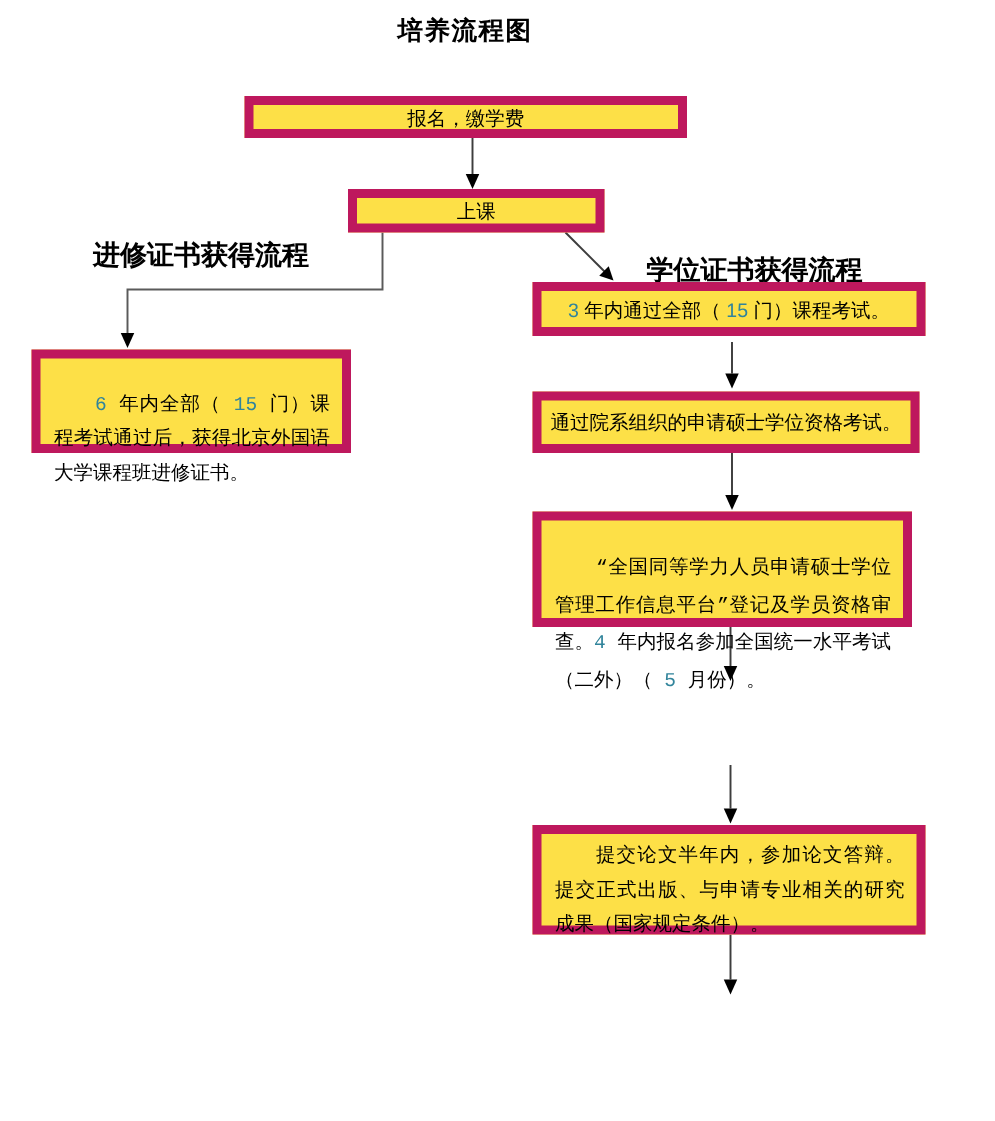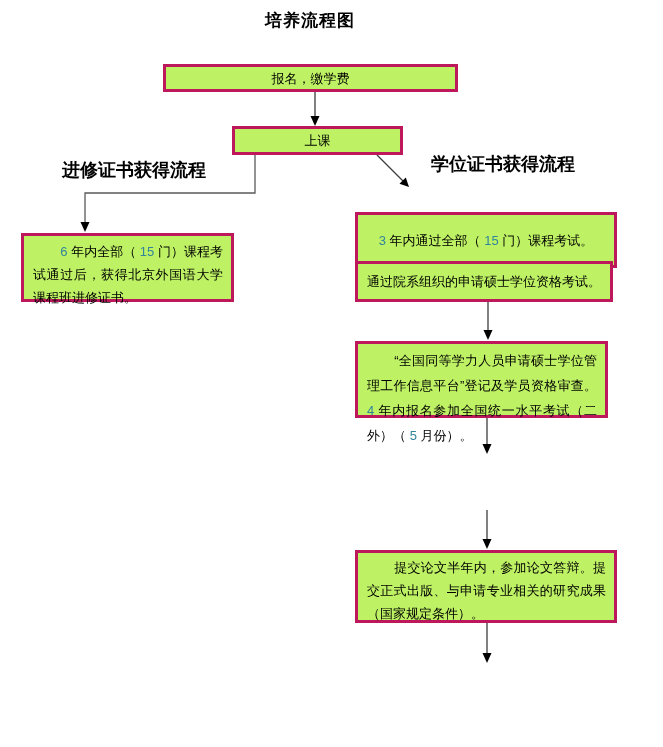--- a/index.html
+++ b/index.html
@@ -2,42 +2,42 @@
 <html style="--digit: #31849B;"><head>
 <meta charset="utf-8">
 <style>
   html,body{margin:0;padding:0;background:#fff;}
   body{font-family:"Liberation Sans","DejaVu Sans",sans-serif;color:#000;}
   .stage{position:relative;width:663px;height:747px;background:#fff;overflow:hidden;}
 
   .title{position:absolute;left:0;top:9px;width:620px;text-align:center;
          font-size:17px;font-weight:bold;letter-spacing:1px;}
 
-  .box{position:absolute;box-sizing:border-box;border:3px solid #be185d;background:#bef264;
+  .box{position:absolute;box-sizing:border-box;border:6px solid #be185d;background:#fde047;
        font-size:13px;line-height:23px;}
   .box.center{display:flex;align-items:center;justify-content:center;text-align:center;}
-  .box.para{padding:4px 8px 0 9px;text-align:justify;}
+  .box.para{padding:19px 8px 0 9px;text-align:justify;font-family:Liberation Mono, monospace;}
   .box.para .inner{display:block;text-indent:2.1em;}
 
   .branch-label{position:absolute;font-size:18px;font-weight:bold;white-space:nowrap;}
 
   .dg{color:var(--digit,#31849B);}
 
   .connectors{position:absolute;left:0;top:0;width:663px;height:747px;pointer-events:none;}
   .connectors path.stem{stroke:#3d3d3d;stroke-width:1.3;fill:none;}
   .connectors path.stem.elbow{stroke:#5a5a5a;}
   .connectors polygon{fill:#000;stroke:none;}
 
   
   #box-enroll{left:163px;top:64px;width:295px;height:28px;}
   #box-attend{left:232px;top:126px;width:171px;height:29px;}
   #label-left{left:62px;top:158px;}
-  #label-right{left:431px;top:152px;}
+  #label-right{left:431px;top:168px;}
   #box-cert{left:21px;top:233px;width:213px;height:69px;}
-  #rbox-0{left:355px;top:188px;width:262px;height:56px;margin-top:24px;}
+  #rbox-0{left:355px;top:188px;width:262px;height:36px;}
   #rbox-1{left:355px;top:261px;width:258px;height:41px;}
   #rbox-2{left:355px;top:341px;width:253px;height:77px;line-height:25px;}
   #rbox-3{left:355px;top:455px;width:262px;height:55px;padding-top:5px;}
   #rbox-4{left:355px;top:550px;width:262px;height:73px;padding-top:3px;}
   #rbox-5{left:357px;top:664px;width:260px;height:63px;padding-top:8px;}
 </style>
 </head>
 <body>
 
 <div class="stage">

